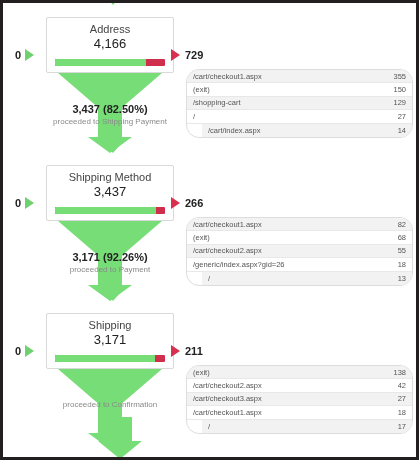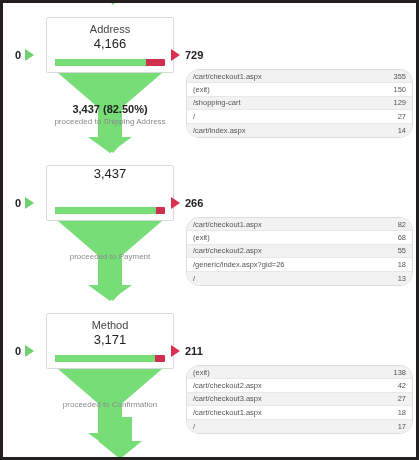--- a/index.html
+++ b/index.html
@@ -209,21 +209,21 @@
     display: flex;
     justify-content: space-between;
     align-items: center;
     height: 13.4px;
     padding: 0 6px;
     font-size: 7.5px;
     color: #555555;
     border-bottom: 1px solid #e8e8e8;
     box-sizing: border-box;
   }
-  .exit-row:last-child { border-bottom: none; }
+  .exit-row:last-child { border-bottom: none; margin-left: 15px; }
   .exit-row.odd  { background: #f2f2f2; }
   .exit-row.even { background: #ffffff; }
   .exit-path {
     white-space: nowrap;
     overflow: hidden;
     text-overflow: ellipsis;
   }
   .exit-count {
     white-space: nowrap;
     padding-left: 8px;
@@ -286,21 +286,21 @@
     </div>
 
     <div class="flow-shape">
       <div class="flow-trapezoid"></div>
       <div class="flow-stem"></div>
       <div class="flow-arrowhead"></div>
     </div>
 
     <div class="conversion">
       <div class="conversion-main">3,437 (82.50%)</div>
-      <div class="conversion-sub">proceeded to Shipping Address</div>
+      <div class="conversion-sub">proceeded to Shipping Payment</div>
     </div>
 
     <div class="exit-table">
         <div class="exit-row odd">
           <span class="exit-path">/cart/checkout1.aspx</span>
           <span class="exit-count">355</span>
         </div>
         <div class="exit-row even">
           <span class="exit-path">(exit)</span>
           <span class="exit-count">150</span>
@@ -320,20 +320,21 @@
       </div>
   </div>
 
   <div class="stage" style="top:148px;">
 
     <div class="inflow-arrow">
       <div class="head"></div>
     </div>
 
     <div class="step-card">
+      <div class="step-title">Shipping Method</div>
       <div class="step-count">3,437</div>
       <div class="bar-track">
         <div class="bar-fill" style="width: 92.26%;"></div>
       </div>
     </div>
 
     <div class="entry-marker">
       <span class="entry-value">0</span>
       <span class="tri-green"></span>
     </div>
@@ -343,20 +344,21 @@
       <span class="exit-value">266</span>
     </div>
 
     <div class="flow-shape">
       <div class="flow-trapezoid"></div>
       <div class="flow-stem"></div>
       <div class="flow-arrowhead"></div>
     </div>
 
     <div class="conversion">
+      <div class="conversion-main">3,171 (92.26%)</div>
       <div class="conversion-sub">proceeded to Payment</div>
     </div>
 
     <div class="exit-table">
         <div class="exit-row odd">
           <span class="exit-path">/cart/checkout1.aspx</span>
           <span class="exit-count">82</span>
         </div>
         <div class="exit-row even">
           <span class="exit-path">(exit)</span>
@@ -377,21 +379,21 @@
       </div>
   </div>
 
   <div class="stage" style="top:296px;">
 
     <div class="inflow-arrow">
       <div class="head"></div>
     </div>
 
     <div class="step-card">
-      <div class="step-title">Method</div>
+      <div class="step-title">Shipping</div>
       <div class="step-count">3,171</div>
       <div class="bar-track">
         <div class="bar-fill" style="width: 90.79%;"></div>
       </div>
     </div>
 
     <div class="entry-marker">
       <span class="entry-value">0</span>
       <span class="tri-green"></span>
     </div>

